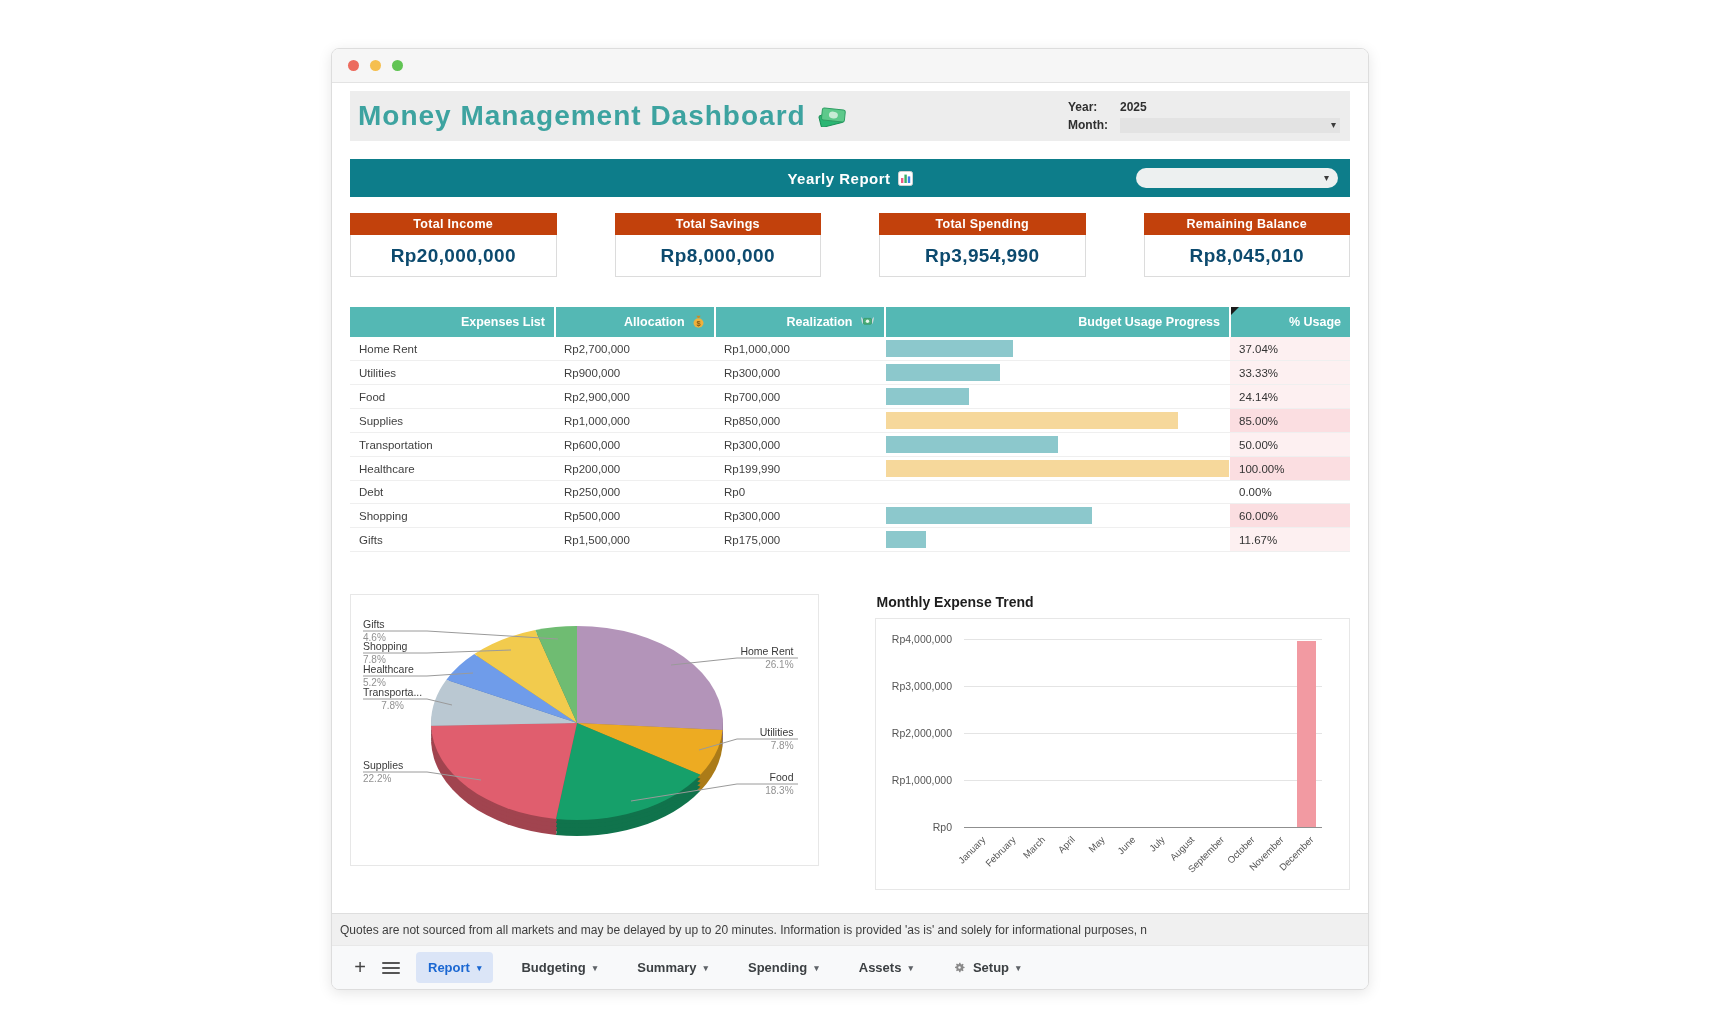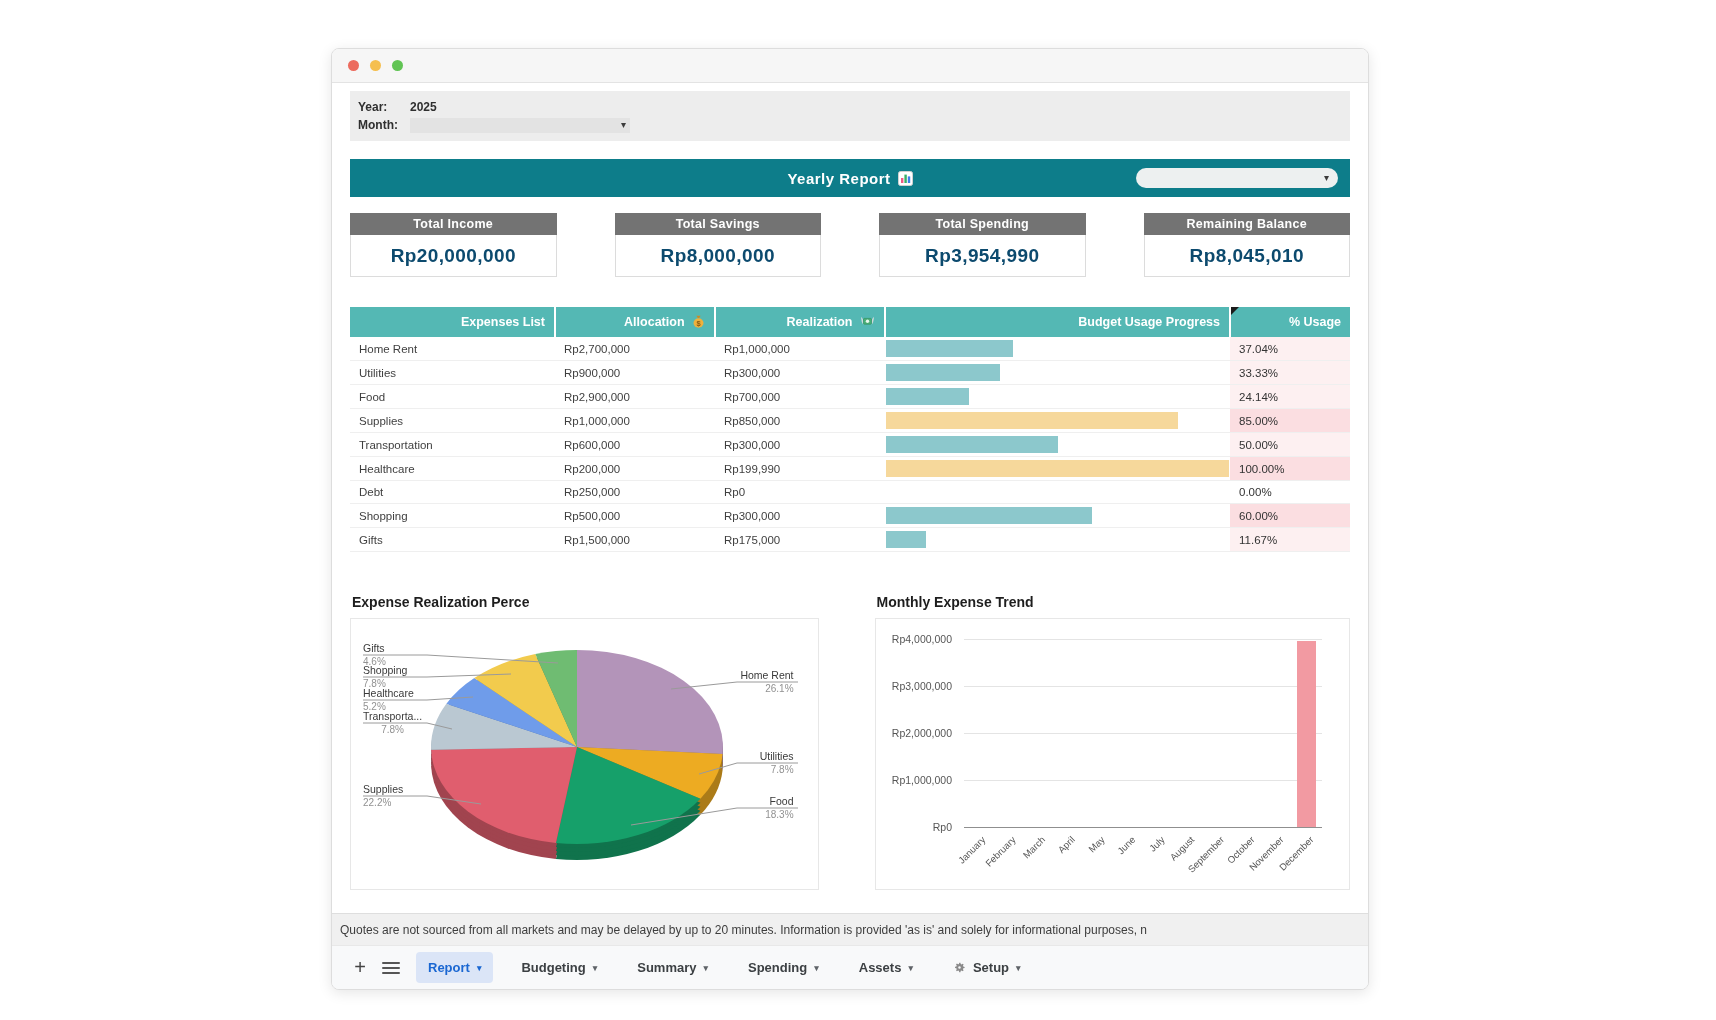--- a/index.html
+++ b/index.html
@@ -33,21 +33,21 @@
     display:flex; align-items:center; }
   .banner-title { position:absolute; left:0; right:0; text-align:center; color:#fff;
     font-weight:bold; font-size:15px; letter-spacing:.5px; display:flex; gap:7px;
     align-items:center; justify-content:center; }
   .banner-select { position:absolute; right:12px; top:9px; width:202px; height:20px;
     background:#edf0f0; border-radius:10px; display:flex; align-items:center;
     justify-content:flex-end; padding-right:9px; }
 
   .cards { display:flex; gap:58px; margin-top:16px; }
   .card { flex:1; }
-  .card-head { height:22px; background:#737373; color:#fff; font-weight:bold; font-size:12.5px;
+  .card-head { height:22px; background:#c2410c; color:#fff; font-weight:bold; font-size:12.5px;
     display:flex; align-items:center; justify-content:center; letter-spacing:.3px; }
   .card-body { height:42px; background:#fff; border:1px solid #dcdcdc; border-top:none;
     display:flex; align-items:center; justify-content:center; font-size:19px; font-weight:bold;
     color:#0c4a6e; letter-spacing:.4px; }
 
   table.extable { width:100%; margin-top:30px; border-collapse:collapse; table-layout:fixed; }
   .extable th { background:#54b8b4; color:#fff; font-size:12.5px; font-weight:bold; height:30px;
     padding:0 9px; text-align:right; border-left:2px solid #fff; position:relative; }
   .extable th:first-child { border-left:none; }
   .extable th.h-usage { text-align:right; }
@@ -102,20 +102,32 @@
 
     <div class="titlebar">
       <span class="dot red"></span>
       <span class="dot yellow"></span>
       <span class="dot green"></span>
     </div>
 
     <div class="content">
 
       <div class="header-band">
+        <div class="dash-title">
+          <span>Money Management Dashboard</span>
+          <svg width="30" height="22" viewBox="0 0 30 22">
+            <g transform="rotate(-14 15 11)">
+              <rect x="3" y="8" width="23" height="12" rx="2" fill="#2bb673" stroke="#1a8f57"></rect>
+            </g>
+            <g transform="rotate(6 17 9)">
+              <rect x="6" y="4" width="23" height="12" rx="2" fill="#5ec98b" stroke="#2e9e63"></rect>
+              <ellipse cx="17.5" cy="10" rx="4.5" ry="3.4" fill="#c8ecd5"></ellipse>
+            </g>
+          </svg>
+        </div>
         <div class="ym">
           <div class="ym-row">
             <span class="ym-label">Year:</span>
             <span class="ym-value">2025</span>
           </div>
           <div class="ym-row">
             <span class="ym-label">Month:</span>
             <span class="month-select">
               <span></span>
               <span class="caret">▾</span>
@@ -272,21 +284,20 @@
               <td class="c-bar">
                 <div class="pbar teal" style="width:11.67%"></div>
               </td>
               <td class="c-usage" style="background:#fdf0f1">11.67%</td>
             </tr>
           </tbody>
       </table>
 
       <div class="charts">
         <div class="chart-block left">
-          <div class="chart-title">Expense Realization Perce</div>
           <div class="chart-panel pie-panel" id="pie-panel">
               <svg width="471" height="270">
                 <path d="M 226 144 L 226.0 47.0 A 146 97 0 0 1 371.6 151.0 Z" fill="rgb(129,107,133)"></path>
                 <path d="M 226 144 L 371.6 151.0 A 146 97 0 0 1 349.4 195.8 Z" fill="rgb(171,123,24)"></path>
                 <path d="M 226 144 L 349.4 195.8 A 146 97 0 0 1 204.9 240.0 Z" fill="rgb(16,115,76)"></path>
                 <path d="M 226 144 L 204.9 240.0 A 146 97 0 0 1 80.1 146.7 Z" fill="rgb(161,68,79)"></path>
                 <path d="M 226 144 L 80.1 146.7 A 146 97 0 0 1 95.4 100.7 Z" fill="rgb(134,144,151)"></path>
                 <path d="M 226 144 L 95.4 100.7 A 146 97 0 0 1 123.3 75.1 Z" fill="rgb(80,112,168)"></path>
                 <path d="M 226 144 L 123.3 75.1 A 146 97 0 0 1 184.3 51.0 Z" fill="rgb(174,146,55)"></path>
                 <path d="M 226 144 L 184.3 51.0 A 146 97 0 0 1 226.0 47.0 Z" fill="rgb(80,135,82)"></path>

